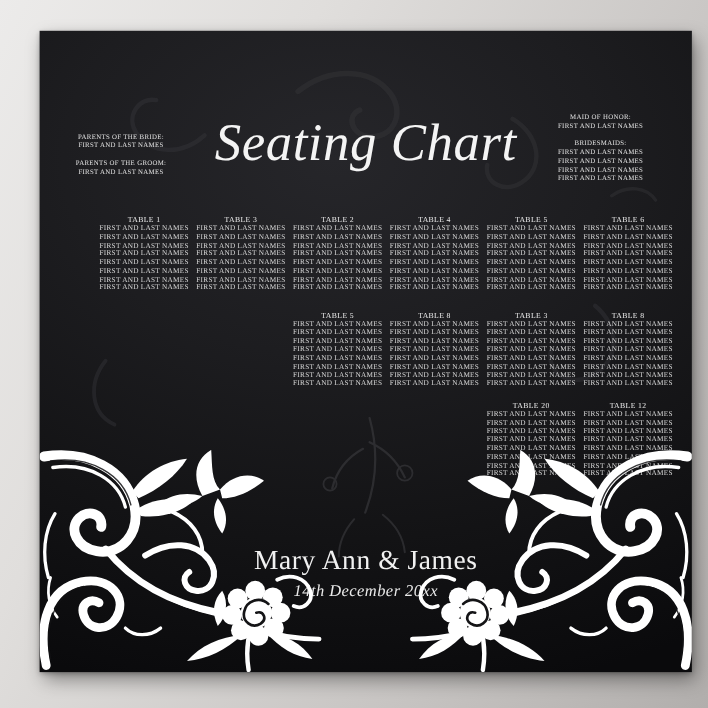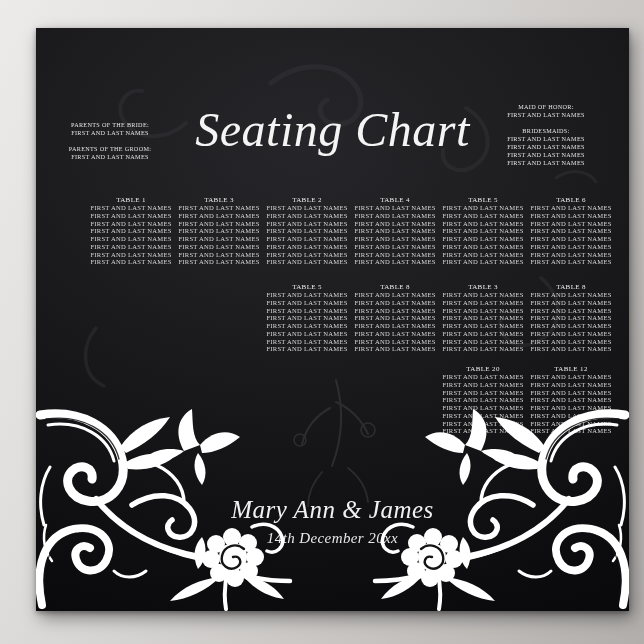--- a/index.html
+++ b/index.html
@@ -20,21 +20,21 @@
   .bp-group + .bp-group{margin-top:8px;}
   .bp-role,.bp-name{font-size:6.2px;line-height:8px;letter-spacing:.3px;color:#e3e3e3;white-space:nowrap;}
   .rows{position:absolute;left:0;top:168px;width:578px;}
   .t-row{display:flex;justify-content:flex-end;gap:2px;}
   .t-row.r1{margin-bottom:17px;}
   .t-row.r2{margin-bottom:12px;}
   .t-block{width:86px;text-align:center;}
   .t-head{font-size:7px;line-height:8px;letter-spacing:.35px;color:#ececec;white-space:nowrap;}
   .t-guest{font-size:6.6px;line-height:7.75px;letter-spacing:.25px;color:#d8d8d8;white-space:nowrap;}
   .couple{position:absolute;top:468px;left:0;width:100%;text-align:center;
-    font-style:italic;font-size:25px;letter-spacing:.5px;color:#f1f1f1;}
+    font-size:25px;letter-spacing:.5px;color:#f1f1f1;}
   .date{position:absolute;top:502px;left:0;width:100%;text-align:center;
     font-style:italic;font-size:15px;letter-spacing:.4px;color:#e9e9e9;}
   .flourish{position:absolute;bottom:0;width:258px;height:202px;}
   .fl-left{left:0;}
   .fl-right{right:0;transform:scaleX(-1);}
 </style>
 </head>
 <body>
 
 <div class="stage">

